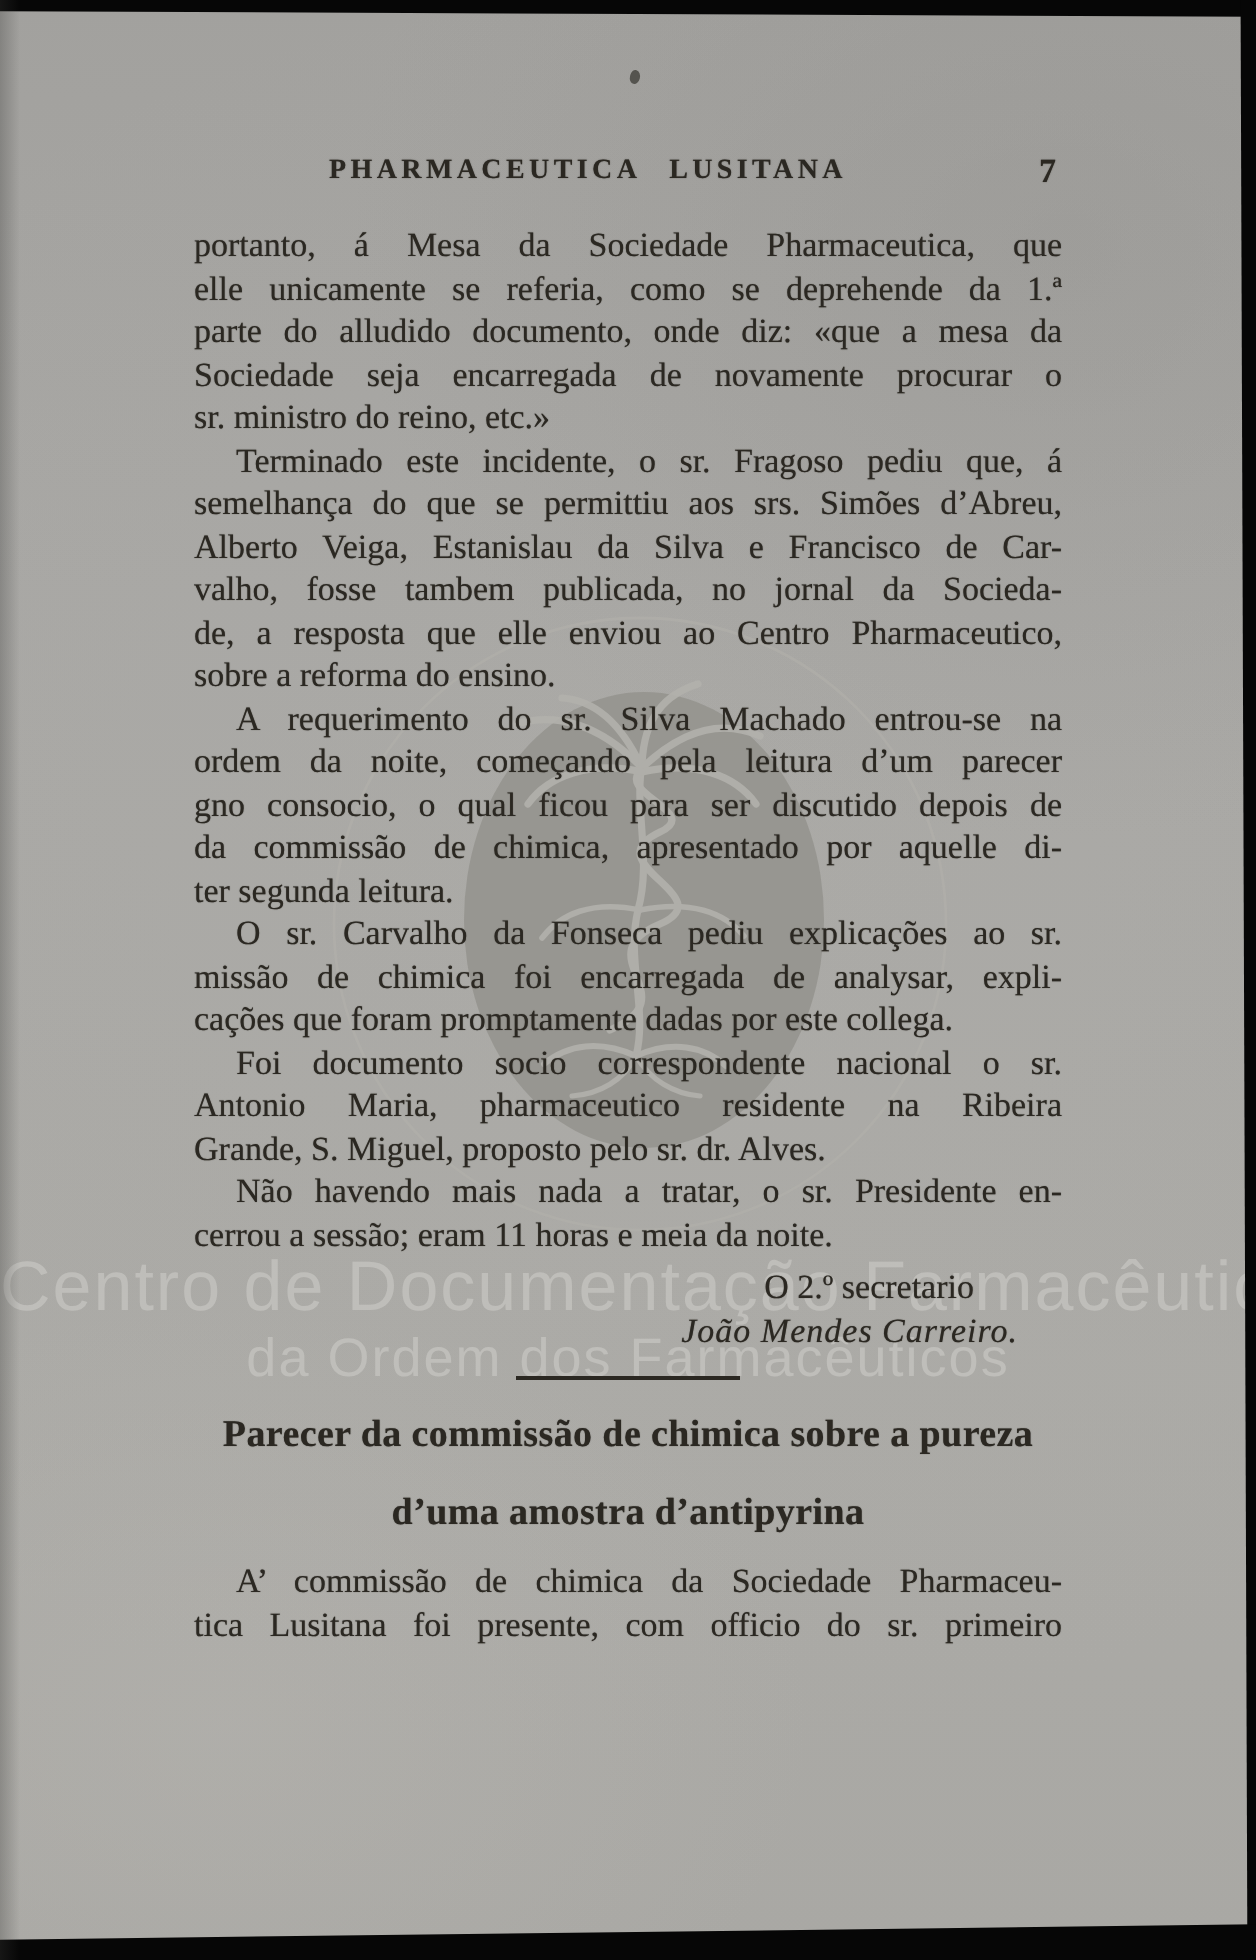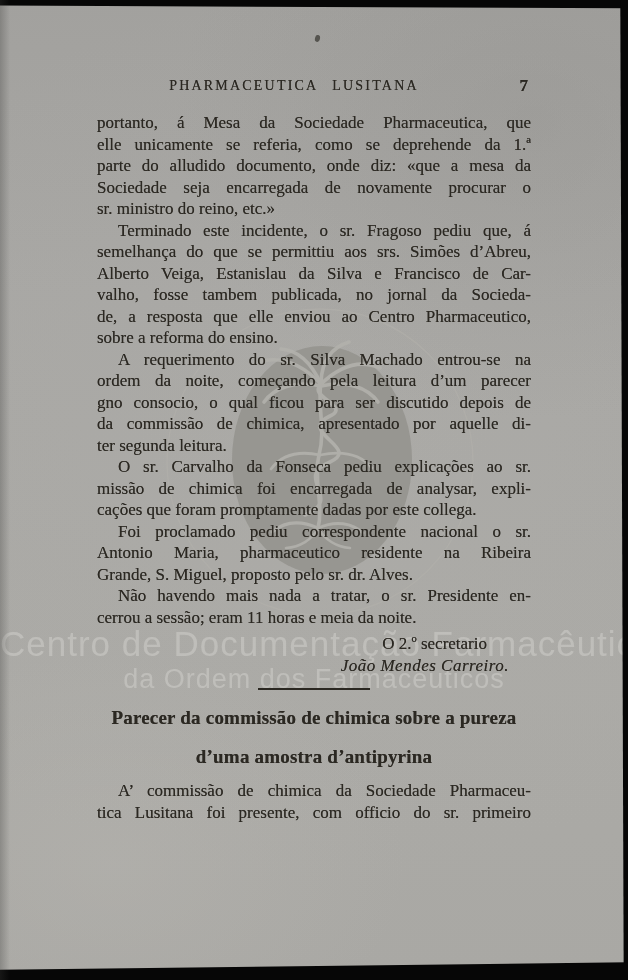--- a/index.html
+++ b/index.html
@@ -33,21 +33,21 @@
     color:var(--watermark-text,#c6c5c1);opacity:.72;
     font-family:Liberation Sans, sans-serif;letter-spacing:1px;white-space:nowrap;
   }
   .wm1{top:624px;font-size:35px;}
   .wm2{top:664px;font-size:27px;}
 
   
   .header{position:absolute;left:97px;top:78px;width:434px;height:22px;color:var(--ink,#2b2822);}
   .header .title{
     position:absolute;left:0;right:40px;text-align:center;
-    font-size:14px;font-weight:normal;letter-spacing:2.2px;word-spacing:9px;
+    font-size:14px;font-weight:bold;letter-spacing:2.2px;word-spacing:9px;
     text-shadow:0 0 .6px rgba(43,40,34,.7);
   }
   .header .pagenum{position:absolute;right:3px;top:-2px;font-size:17px;font-weight:bold;text-shadow:0 0 .6px rgba(43,40,34,.7);}
 
   .content{
     position:absolute;left:97px;top:112px;width:434px;
     color:var(--ink,#2b2822);
     font-size:17px;line-height:21.5px;
     text-shadow:0 0 .55px rgba(43,40,34,.65);
   }
@@ -131,21 +131,21 @@
         <div class="tline">gno consocio, o qual ficou para ser discutido depois de</div>
         <div class="tline">da commissão de chimica, apresentado por aquelle di-</div>
         <div class="tline last">ter segunda leitura.</div>
       </div>
     <div class="para indent">
         <div class="tline">O sr. Carvalho da Fonseca pediu explicações ao sr.</div>
         <div class="tline">missão de chimica foi encarregada de analysar, expli-</div>
         <div class="tline last">cações que foram promptamente dadas por este collega.</div>
       </div>
     <div class="para indent">
-        <div class="tline">Foi proclamado pediu correspondente nacional o sr.</div>
+        <div class="tline">Foi documento socio correspondente nacional o sr.</div>
         <div class="tline">Antonio Maria, pharmaceutico residente na Ribeira</div>
         <div class="tline last">Grande, S. Miguel, proposto pelo sr. dr. Alves.</div>
       </div>
     <div class="para indent">
         <div class="tline">Não havendo mais nada a tratar, o sr. Presidente en-</div>
         <div class="tline last">cerrou a sessão; eram 11 horas e meia da noite.</div>
       </div>
 
     <div class="signature">
       <div class="role">O 2.º secretario</div>

